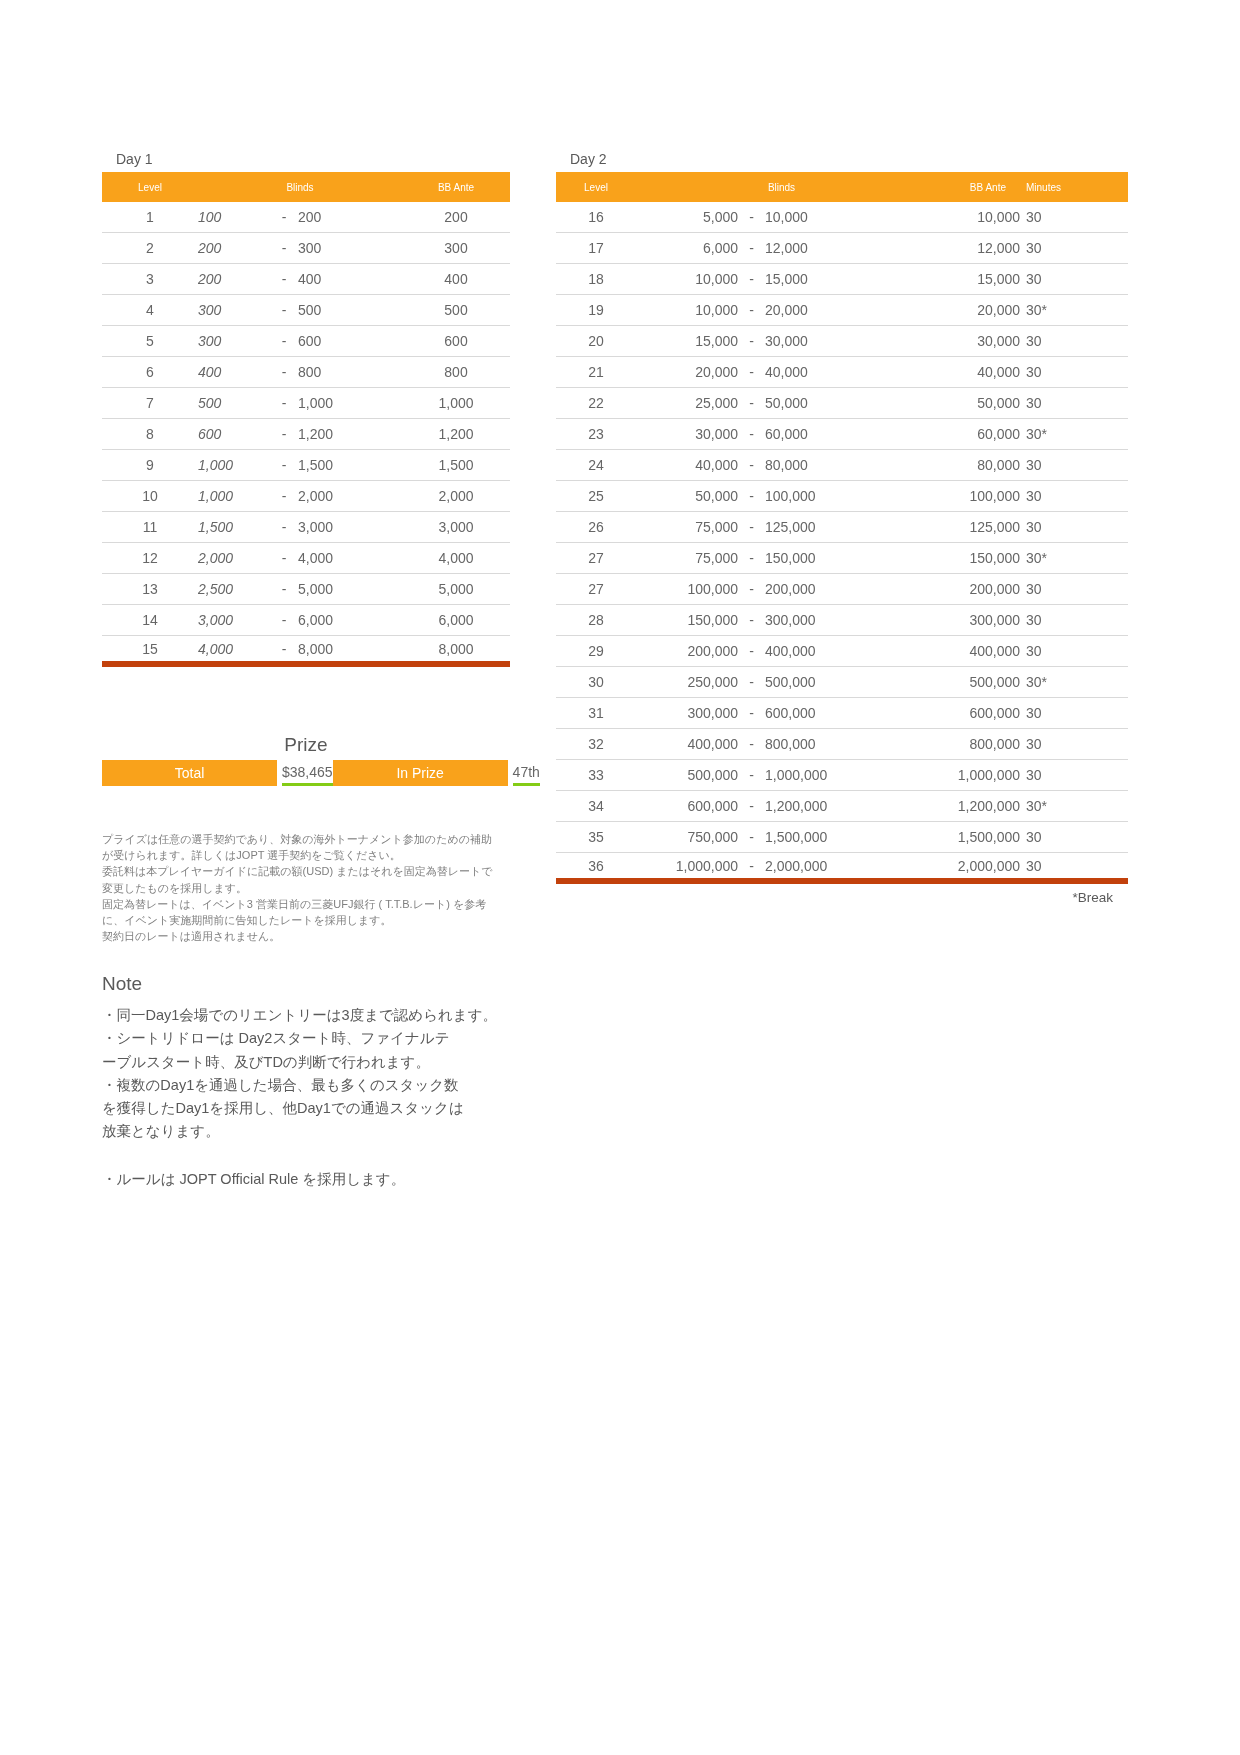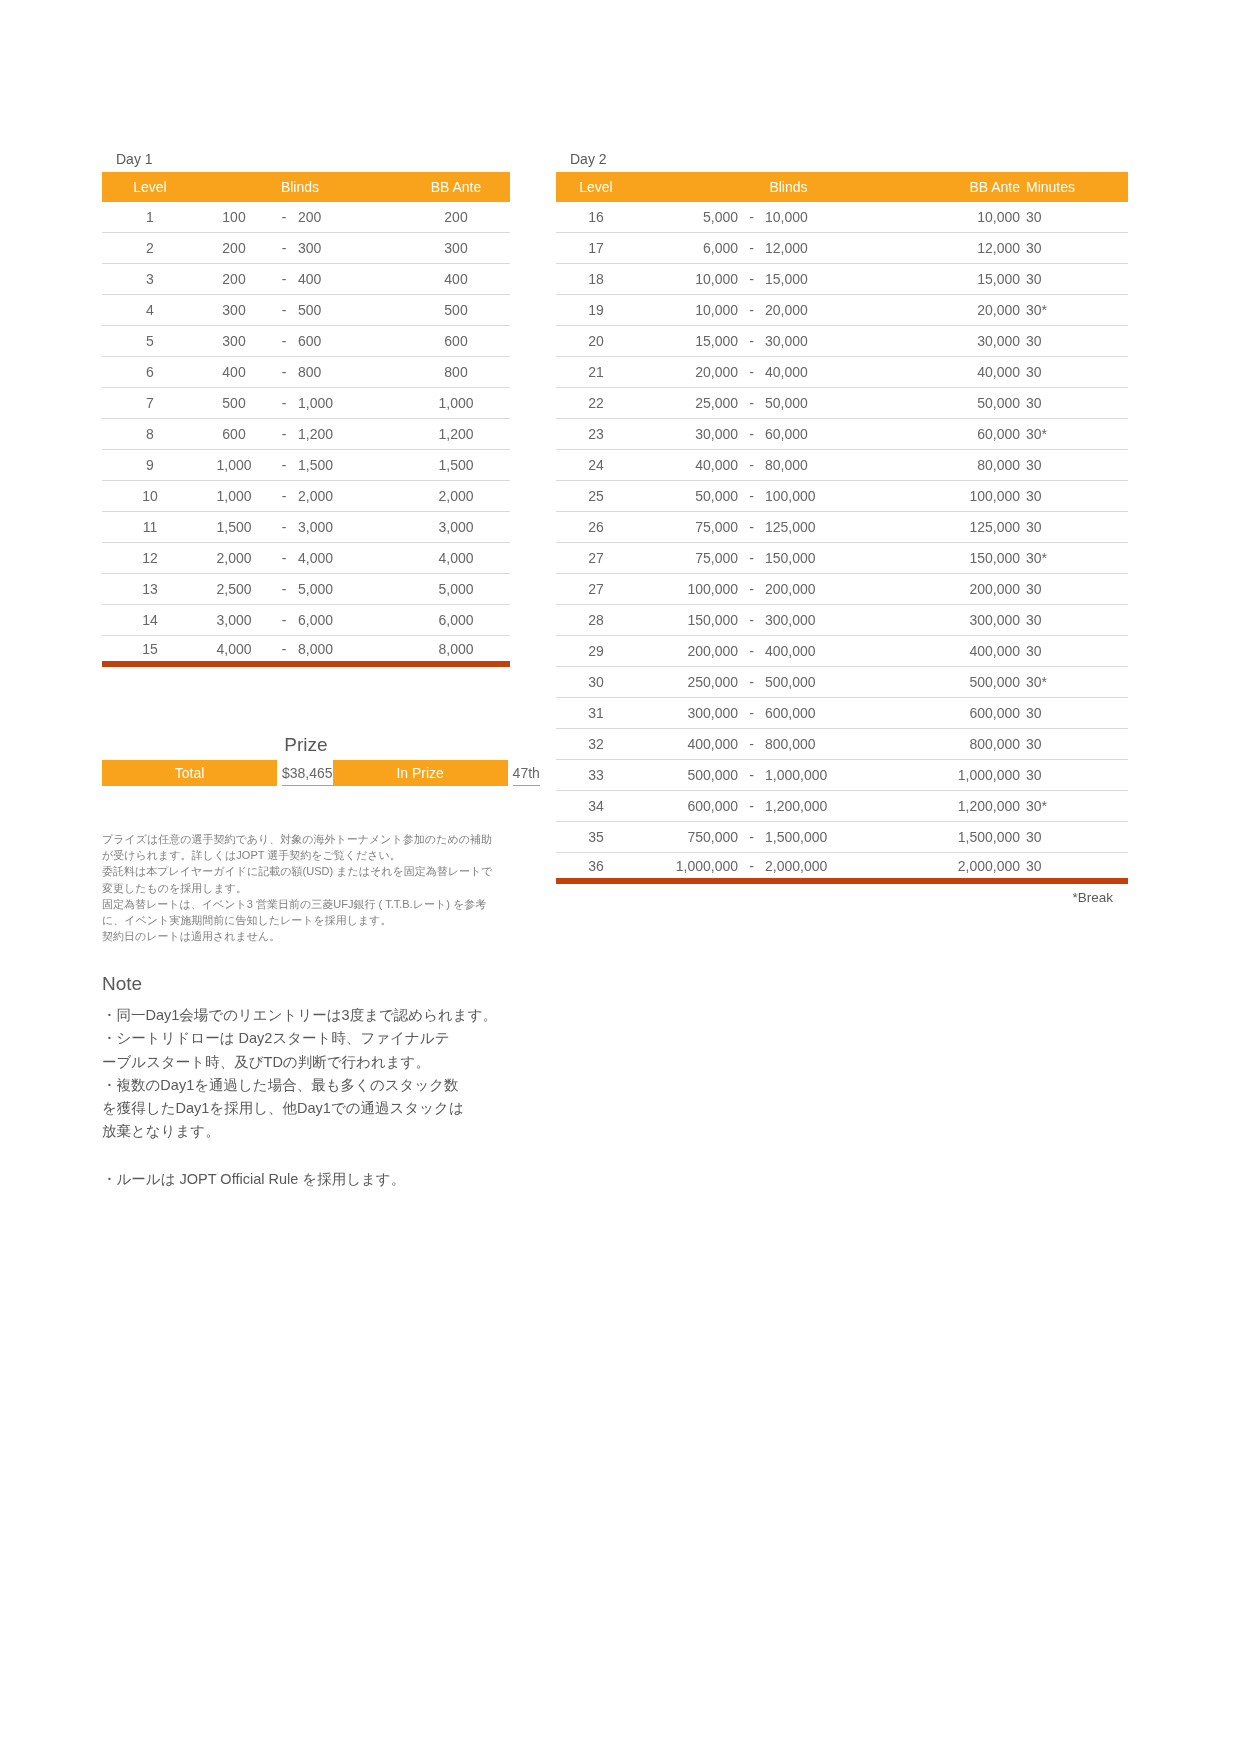--- a/index.html
+++ b/index.html
@@ -14,33 +14,33 @@
   }
   .day-section{position:absolute;top:146px;}
   .day1-section{left:102px;width:408px;}
   .day2-section{left:556px;width:581px;}
   .day-label{
     height:26px;line-height:26px;padding-left:14px;
     font-size:14px;color:#595959;
   }
   .thead{
     display:flex;align-items:center;height:30px;
-    background:#F9A21B;color:#FFFFFF;font-size:14px;
+    background:#F9A21B;color:#FFFFFF;font-size:10px;gap:14px;
   }
   .trow{
     display:flex;align-items:center;height:31px;
     box-sizing:border-box;border-bottom:1px solid #D9D9D9;
     font-size:14px;color:#666666;
   }
   .tbody .trow:last-child{border-bottom:6px solid #c2410c;}
   
   .day1-section .c-level{flex:0 0 96px;text-align:center;}
   .day1-section .c-blinds{flex:1;display:flex;align-items:center;}
   .day1-section .c-ante{flex:0 0 108px;text-align:center;}
-  .day1-section .sb{flex:0 0 72px;text-align:center;}
+  .day1-section .sb{flex:0 0 72px;text-align:left;font-style:italic;}
   .day1-section .dash{flex:0 0 28px;text-align:center;}
   .day1-section .bb{flex:1;text-align:left;}
   
   .day2-section .c-level{flex:0 0 80px;text-align:center;}
   .day2-section .c-blinds{flex:1;display:flex;align-items:center;}
   .day2-section .c-ante{flex:0 0 85px;text-align:right;padding-right:6px;box-sizing:border-box;}
   .day2-section .c-minutes{flex:0 0 111px;text-align:left;}
   .day2-section .sb{flex:0 0 102px;text-align:right;}
   .day2-section .dash{flex:0 0 27px;text-align:center;}
   .day2-section .bb{flex:1;text-align:left;}
@@ -55,21 +55,21 @@
   }
   .prize-table{display:flex;flex-direction:row;}
   .prize-row{display:flex;height:26px;margin-bottom:5px;}
   .prize-label{
     flex:0 0 175px;margin-right:5px;background:#F9A21B;color:#FFFFFF;
     font-size:14px;display:flex;align-items:center;justify-content:center;
   }
   .prize-value{
     flex:1;font-size:14px;color:#666666;
     display:flex;align-items:center;justify-content:center;
-    border-bottom:1px solid #84cc16;box-sizing:border-box;
+    border-bottom:3px solid #84cc16;box-sizing:border-box;
   }
   .disclaimer{
     position:absolute;left:102px;top:831px;width:440px;
     font-size:11px;line-height:16.2px;color:#7F7F7F;
     white-space:pre-line;
   }
   
   .note-section{position:absolute;left:102px;top:972px;width:460px;}
   .note-lines{
     margin-top:8px;font-size:14.5px;line-height:23.3px;color:#595959;

